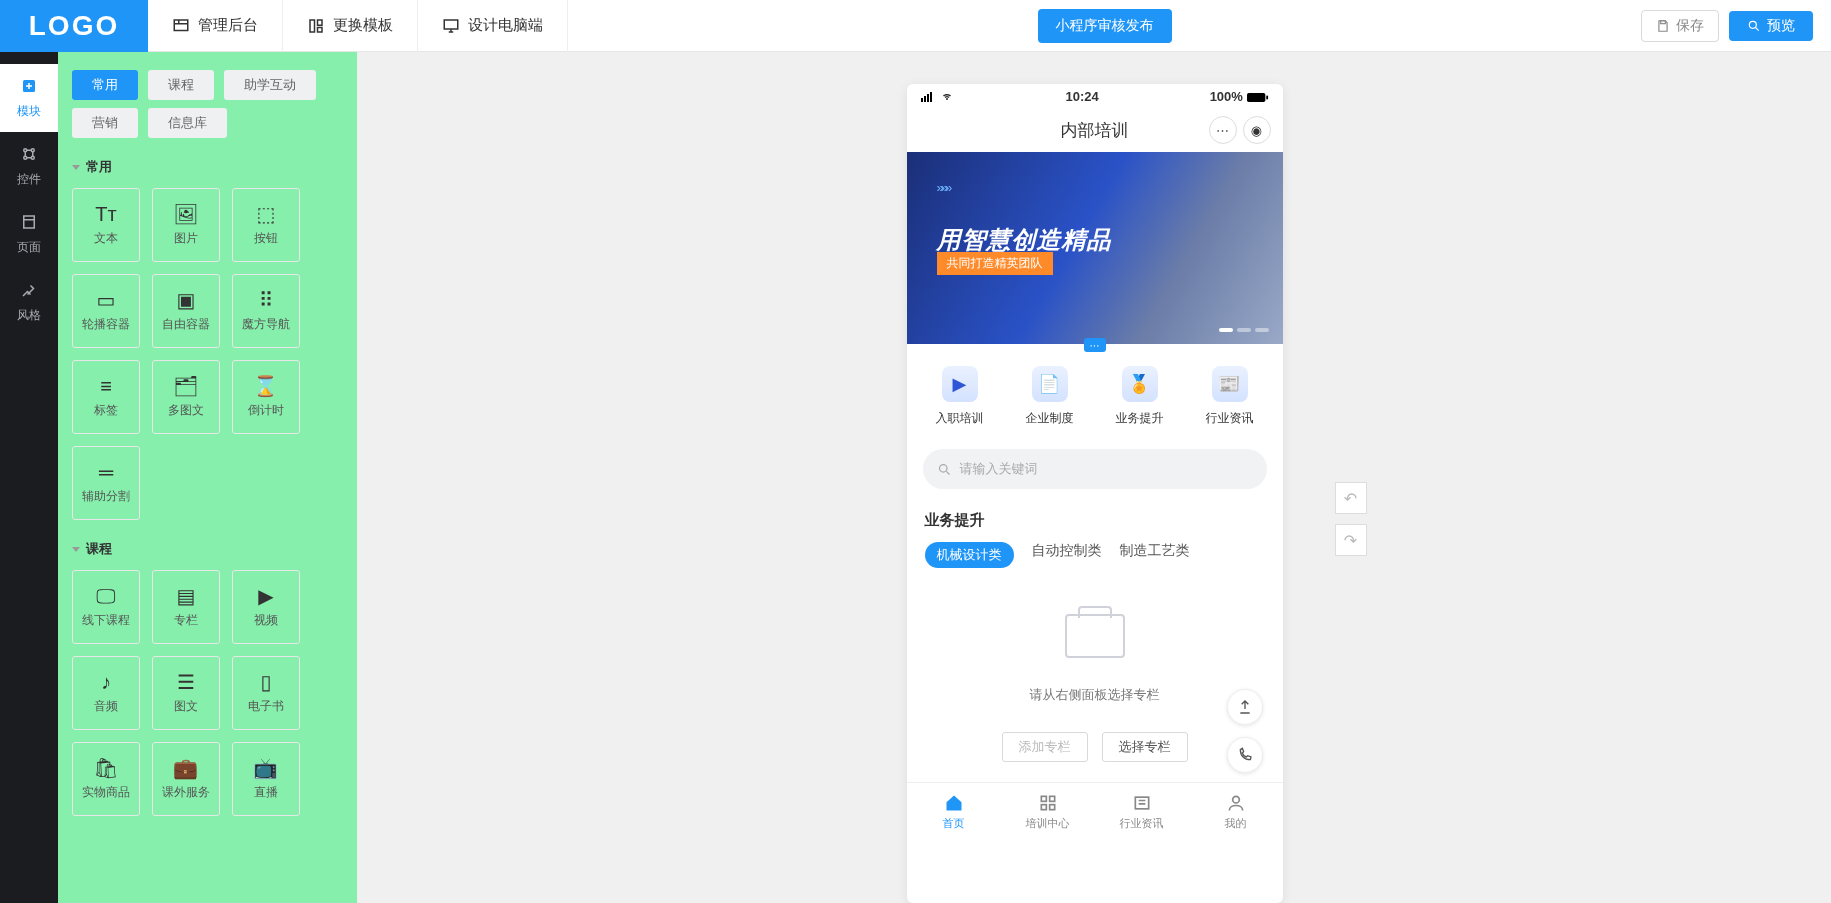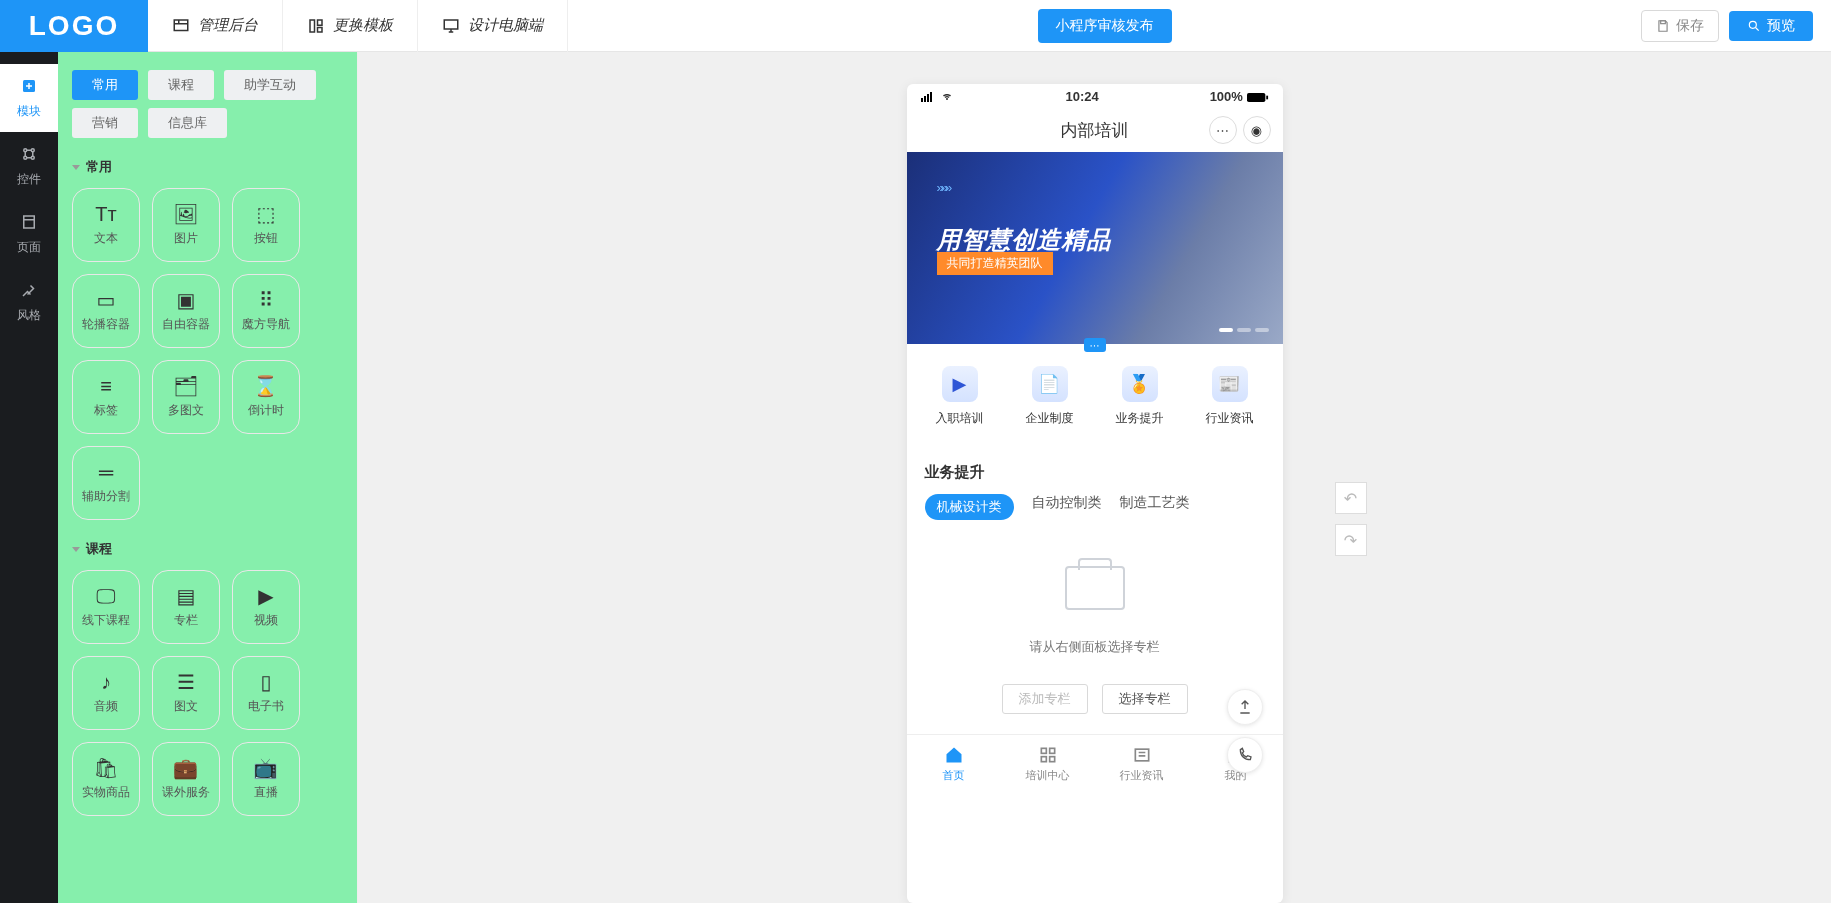--- a/index.html
+++ b/index.html
@@ -1,21 +1,21 @@
 <!DOCTYPE html>
 <html><head>
 <meta charset="utf-8">
 <style>
 * { margin:0; padding:0; box-sizing:border-box; font-family:-apple-system,BlinkMacSystemFont,"Segoe UI","PingFang SC","Microsoft YaHei",sans-serif; }
 body { background:#f0f0f0; overflow:hidden; width:1831px; height:903px; position:relative; color:#333; }
 
 
 .topbar { height:52px; background:#fff; border-bottom:1px solid #e6e6e6; display:flex; align-items:center; }
 .logo { width:148px; height:52px; background:#1e95f7; color:#fff; font-size:28px; font-weight:600; display:flex; align-items:center; justify-content:center; letter-spacing:2px; }
-.top-item { height:52px; padding:0 24px; display:flex; align-items:center; gap:8px; font-size:15px; color:#333; cursor:pointer; border-right:1px solid #eee;font-style:italic; }
+.top-item { height:52px; padding:0 24px; display:flex; align-items:center; gap:8px; font-size:15px; color:#333; cursor:pointer; border-right:1px solid #eee; }
 .top-item svg { width:18px; height:18px; }
 .top-center { flex:1; display:flex; justify-content:center; }
 .blue-btn { background:#1e95f7; color:#fff; border:none; border-radius:4px; padding:8px 18px; font-size:14px; cursor:pointer; }
 .top-right { display:flex; align-items:center; gap:10px; padding-right:18px; }
 .ghost-btn { border:1px solid #d9d9d9; background:#fff; border-radius:4px; padding:6px 14px; font-size:14px; cursor:pointer; display:flex; align-items:center; gap:6px; color:#888; }
 .preview-btn { background:#1e95f7; color:#fff; border:none; border-radius:4px; padding:6px 18px; font-size:14px; display:flex; align-items:center; gap:6px; cursor:pointer; }
 
 
 .leftstrip { position:absolute; left:0; top:52px; bottom:0; width:58px; background:#1a1c1f; color:#a8abb0; }
 .blacktab { position:absolute; left:0; top:52px; width:58px; height:12px; background:#000; border-radius:4px 4px 0 0; }
@@ -24,21 +24,21 @@
 .strip-item svg { width:18px; height:18px; }
 
 
 .panel { position:absolute; left:58px; top:52px; bottom:0; width:300px; background:#86efac; border-right:1px solid #eee; padding:18px 14px; overflow:auto; }
 .cat-row { display:flex; flex-wrap:wrap; gap:10px; margin-bottom:8px; }
 .cat-pill { padding:6px 20px; background:#eef0f2; border-radius:3px; font-size:13px; color:#666; cursor:pointer; }
 .cat-pill.active { background:#1e95f7; color:#fff; }
 .sect-head { display:flex; align-items:center; gap:6px; font-size:13px; font-weight:600; color:#333; margin:20px 0 12px; }
 .sect-head::before { content:""; width:0;height:0;border-top:5px solid #999;border-left:4px solid transparent;border-right:4px solid transparent; }
 .comp-grid { display:flex; flex-wrap:wrap; gap:12px; }
-.comp { width:68px; height:74px; border:1px solid #e8e8e8; border-radius:16px; display:flex; flex-direction:column; align-items:center; justify-content:center; gap:6px; font-size:12px; color:#555; cursor:grab; }
+.comp { width:68px; height:74px; border:1px solid #e8e8e8; border-radius:3px; display:flex; flex-direction:column; align-items:center; justify-content:center; gap:6px; font-size:12px; color:#555; cursor:grab; }
 .comp .glyph { font-size:20px; color:#333; line-height:1; }
 
 
 .canvas { position:absolute; left:358px; right:0; top:52px; bottom:0; background:#f0f0f0; display:flex; justify-content:center; padding-top:32px; }
 
 
 .phone { width:376px; background:#fff; border-radius:6px; box-shadow:0 2px 12px rgba(0,0,0,.08); overflow:hidden; position:relative; }
 .statusbar { height:24px; display:flex; align-items:center; justify-content:space-between; padding:0 14px; font-size:13px; font-weight:600; }
 .sb-left { display:flex; align-items:center; gap:2px; }
 .titlebar { height:44px; display:flex; align-items:center; justify-content:center; position:relative; font-size:17px; font-weight:500; }
@@ -330,20 +330,27 @@
       <div class="navitem">
           <div class="navicon">🏅</div>
           <span>业务提升</span>
         </div>
       <div class="navitem">
           <div class="navicon">📰</div>
           <span>行业资讯</span>
         </div>
     </div>
 
+    <div class="search">
+      <svg width="15" height="15" viewBox="0 0 24 24" fill="none" stroke="currentColor" stroke-width="2">
+          <circle cx="10" cy="10" r="6"></circle>
+          <path d="M20 20l-5-5"></path>
+        </svg>
+      <span>请输入关键词</span>
+    </div>
 
     <div class="sec-title">业务提升</div>
 
     <div class="tagrow">
       <span class="tag active">机械设计类</span>
       <span class="tag">自动控制类</span>
       <span class="tag">制造工艺类</span>
     </div>
 
     <div class="empty">

